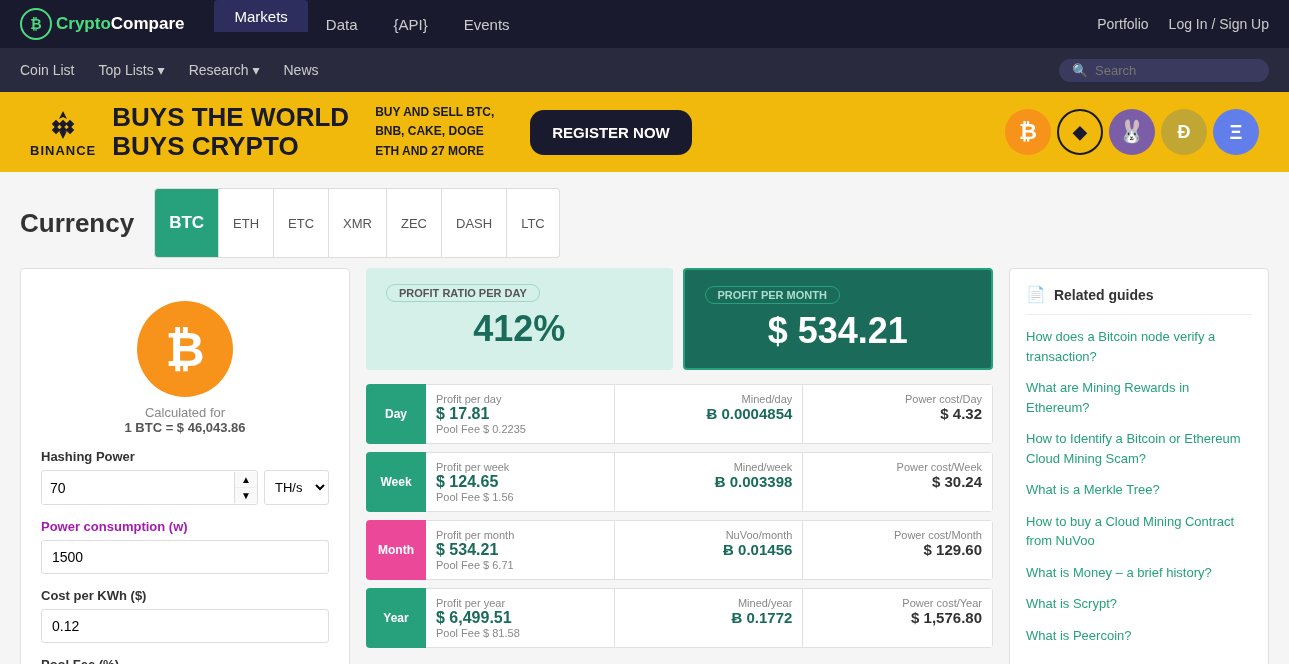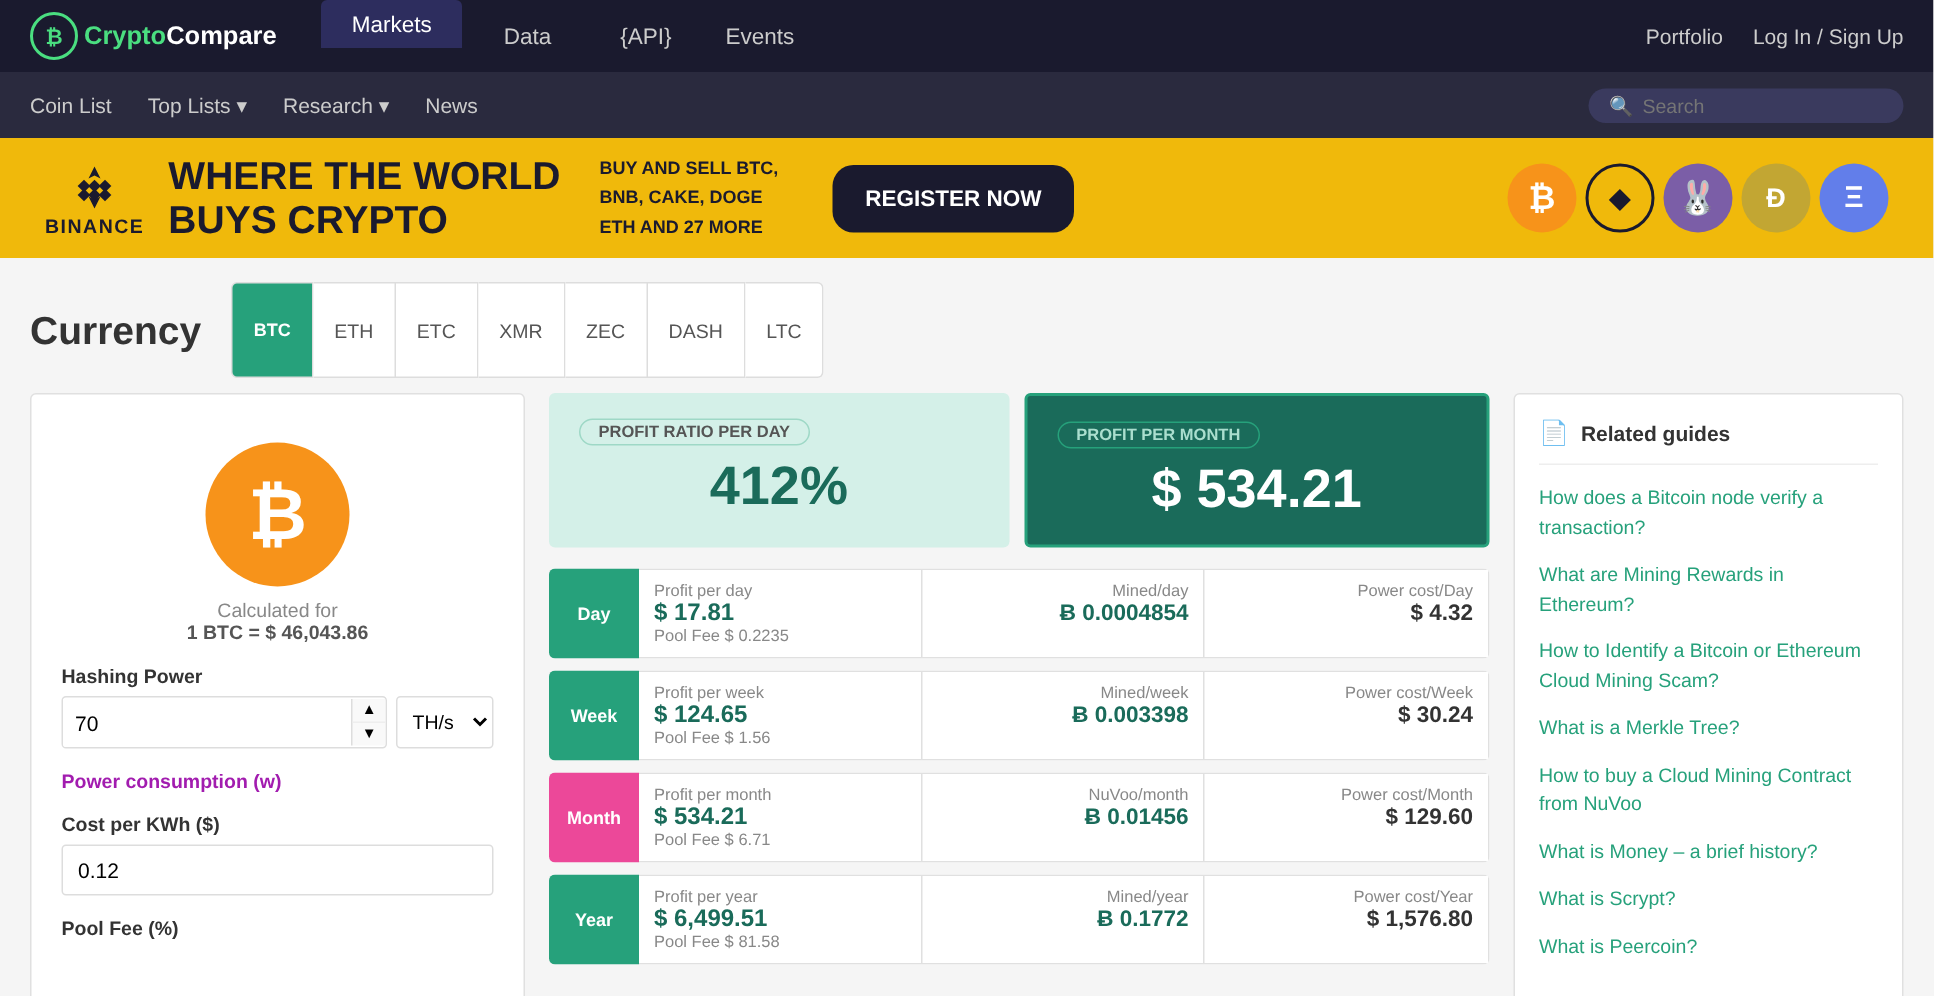--- a/index.html
+++ b/index.html
@@ -11,21 +11,21 @@
 <nav style="background:#1a1a2e; display:flex; align-items:center; height:48px; padding:0 20px; justify-content:space-between;">
   <div style="display:flex; align-items:center; gap:30px;">
     <div style="display:flex; align-items:center; gap:4px;">
       <div style="width:32px; height:32px; border-radius:50%; border:2px solid #4ade80; display:flex; align-items:center; justify-content:center;">
         <span style="color:#4ade80; font-size:14px; font-weight:bold;">₿</span>
       </div>
       <span style="color:#4ade80; font-weight:bold; font-size:17px;">Crypto<span style="color:#fff;">Compare</span></span>
     </div>
     <div style="display:flex;">
       <a style="background:#2d2d5e; color:#fff; padding:0 20px; height:32px; display:flex; align-items:center; font-size:15px; text-decoration:none; border-radius:4px 4px 0 0;">Markets</a>
-      <a style="color:#ccc; padding:0 28px; height:48px; display:flex; align-items:center; font-size:15px; text-decoration:none;">Data</a>
+      <a style="color:#ccc; padding:0 18px; height:48px; display:flex; align-items:center; font-size:15px; text-decoration:none;">Data</a>
       <a style="color:#ccc; padding:0 18px; height:48px; display:flex; align-items:center; font-size:15px; text-decoration:none;">{API}</a>
       <a style="color:#ccc; padding:0 18px; height:48px; display:flex; align-items:center; font-size:15px; text-decoration:none;">Events</a>
     </div>
   </div>
   <div style="display:flex; gap:20px; align-items:center;">
     <a style="color:#ccc; text-decoration:none; font-size:14px;">Portfolio</a>
     <a style="color:#ccc; text-decoration:none; font-size:14px;">Log In / Sign Up</a>
   </div>
 </nav>
 
@@ -48,41 +48,41 @@
       <rect x="22" y="14" width="6" height="6" fill="#1a1a2e" transform="rotate(45 25 17)"></rect>
       <rect x="15" y="14" width="6" height="6" fill="#1a1a2e" transform="rotate(45 18 17)"></rect>
       <rect x="8" y="20" width="6" height="6" fill="#1a1a2e" transform="rotate(45 11 23)"></rect>
       <rect x="22" y="20" width="6" height="6" fill="#1a1a2e" transform="rotate(45 25 23)"></rect>
       <rect x="15" y="20" width="6" height="6" fill="#1a1a2e" transform="rotate(45 18 23)"></rect>
       <polygon points="18,32 22,24 18,26 14,24" fill="#1a1a2e"></polygon>
     </svg>
     <span style="font-weight:900; font-size:13px; letter-spacing:1px;">BINANCE</span>
   </div>
   <div style="font-size:26px; font-weight:900; color:#1a1a2e; line-height:1.1;">
-    <div>WHERE THE WORLD</div>
+    <div>BUYS THE WORLD</div>
     <div>BUYS CRYPTO</div>
   </div>
   <div style="font-size:12px; font-weight:bold; color:#1a1a2e; line-height:1.6; margin-left:10px;">
     BUY AND SELL BTC,<br>BNB, CAKE, DOGE<br>ETH AND 27 MORE
   </div>
   <button style="background:#1a1a2e; color:#fff; font-weight:900; font-size:15px; padding:14px 22px; cursor:pointer; border:none; border-radius:14px; margin-left:20px; white-space:nowrap;">REGISTER NOW</button>
   <div style="display:flex; align-items:center; gap:6px; margin-left:auto;">
     <div style="width:46px;height:46px;border-radius:50%;background:#f7931a;display:flex;align-items:center;justify-content:center;color:#fff;font-size:22px;font-weight:bold;">₿</div>
     <div style="width:46px;height:46px;border-radius:50%;background:#f0b90b;display:flex;align-items:center;justify-content:center;color:#1a1a2e;font-size:18px;font-weight:bold;border:2px solid #1a1a2e;">◆</div>
     <div style="width:46px;height:46px;border-radius:50%;background:#7b5ea7;display:flex;align-items:center;justify-content:center;color:#fff;font-size:22px;">🐰</div>
     <div style="width:46px;height:46px;border-radius:50%;background:#c2a633;display:flex;align-items:center;justify-content:center;color:#fff;font-size:18px;font-weight:bold;">Ð</div>
     <div style="width:46px;height:46px;border-radius:50%;background:#627eea;display:flex;align-items:center;justify-content:center;color:#fff;font-size:20px;font-weight:bold;">Ξ</div>
   </div>
 </div>
 
 <div style="background:#f5f5f5; padding:16px 20px 0;">
   <div style="display:flex; align-items:center; gap:20px;">
     <span style="font-size:26px; font-weight:bold; color:#333;">Currency</span>
     <div style="display:flex;">
-      <button style="padding:24px 14px; border:1px solid #ddd; background:#26a17b; color:#fff; cursor:pointer; font-size:12px; border-radius:4px 0 0 4px; font-weight:bold;">BTC</button>
+      <button style="padding:24px 14px; border:1px solid #ddd; background:#26a17b; color:#fff; cursor:pointer; font-size:17px; border-radius:4px 0 0 4px; font-weight:bold;">BTC</button>
       <button style="padding:6px 14px; border:1px solid #ddd; background:#fff; color:#555; cursor:pointer; font-size:13px; border-left:none;">ETH</button>
       <button style="padding:6px 14px; border:1px solid #ddd; background:#fff; color:#555; cursor:pointer; font-size:13px; border-left:none;">ETC</button>
       <button style="padding:6px 14px; border:1px solid #ddd; background:#fff; color:#555; cursor:pointer; font-size:13px; border-left:none;">XMR</button>
       <button style="padding:6px 14px; border:1px solid #ddd; background:#fff; color:#555; cursor:pointer; font-size:13px; border-left:none;">ZEC</button>
       <button style="padding:6px 14px; border:1px solid #ddd; background:#fff; color:#555; cursor:pointer; font-size:13px; border-left:none;">DASH</button>
       <button style="padding:6px 14px; border:1px solid #ddd; background:#fff; color:#555; cursor:pointer; font-size:13px; border-left:none; border-radius:0 4px 4px 0;">LTC</button>
     </div>
   </div>
 </div>
 
@@ -105,20 +105,21 @@
           <span style="padding:2px 6px; cursor:pointer; font-size:10px;">▼</span>
         </div>
       </div>
       <select style="border:1px solid #ddd; border-radius:3px; padding:8px 6px; font-size:13px; background:#fff; cursor:pointer;">
         <option>TH/s</option>
         <option>GH/s</option>
         <option>MH/s</option>
       </select>
     </div>
     <div style="font-size:13px; font-weight:bold; color:#a21caf; margin-bottom:6px; margin-top:14px;">Power consumption (w)</div>
+    <input type="text" style="width: 100%; border: 1px solid rgb(221, 221, 221); border-radius: 3px; padding: 8px 10px; font-size: 14px;" value="1500">
     <div style="font-size:13px; font-weight:bold; color:#333; margin-bottom:6px; margin-top:14px;">Cost per KWh ($)</div>
     <input type="text" style="width: 100%; border: 1px solid rgb(221, 221, 221); border-radius: 3px; padding: 8px 10px; font-size: 14px;" value="0.12">
     <div style="font-size:13px; font-weight:bold; color:#333; margin-top:14px;">Pool Fee (%)</div>
   </div>
 
   <div style="flex:1;">
 
     <div style="display:flex; gap:10px; margin-bottom:14px;">
       <div style="flex:1; background:#d4f0e8; border-radius:4px; padding:16px 20px;">
         <div style="font-size:11px; font-weight:bold; color:#555; text-transform:uppercase; margin-bottom:6px; text-align:center; border:1px solid #9ed8c6; border-radius:20px; display:inline-block; padding:2px 12px;">PROFIT RATIO PER DAY</div>

